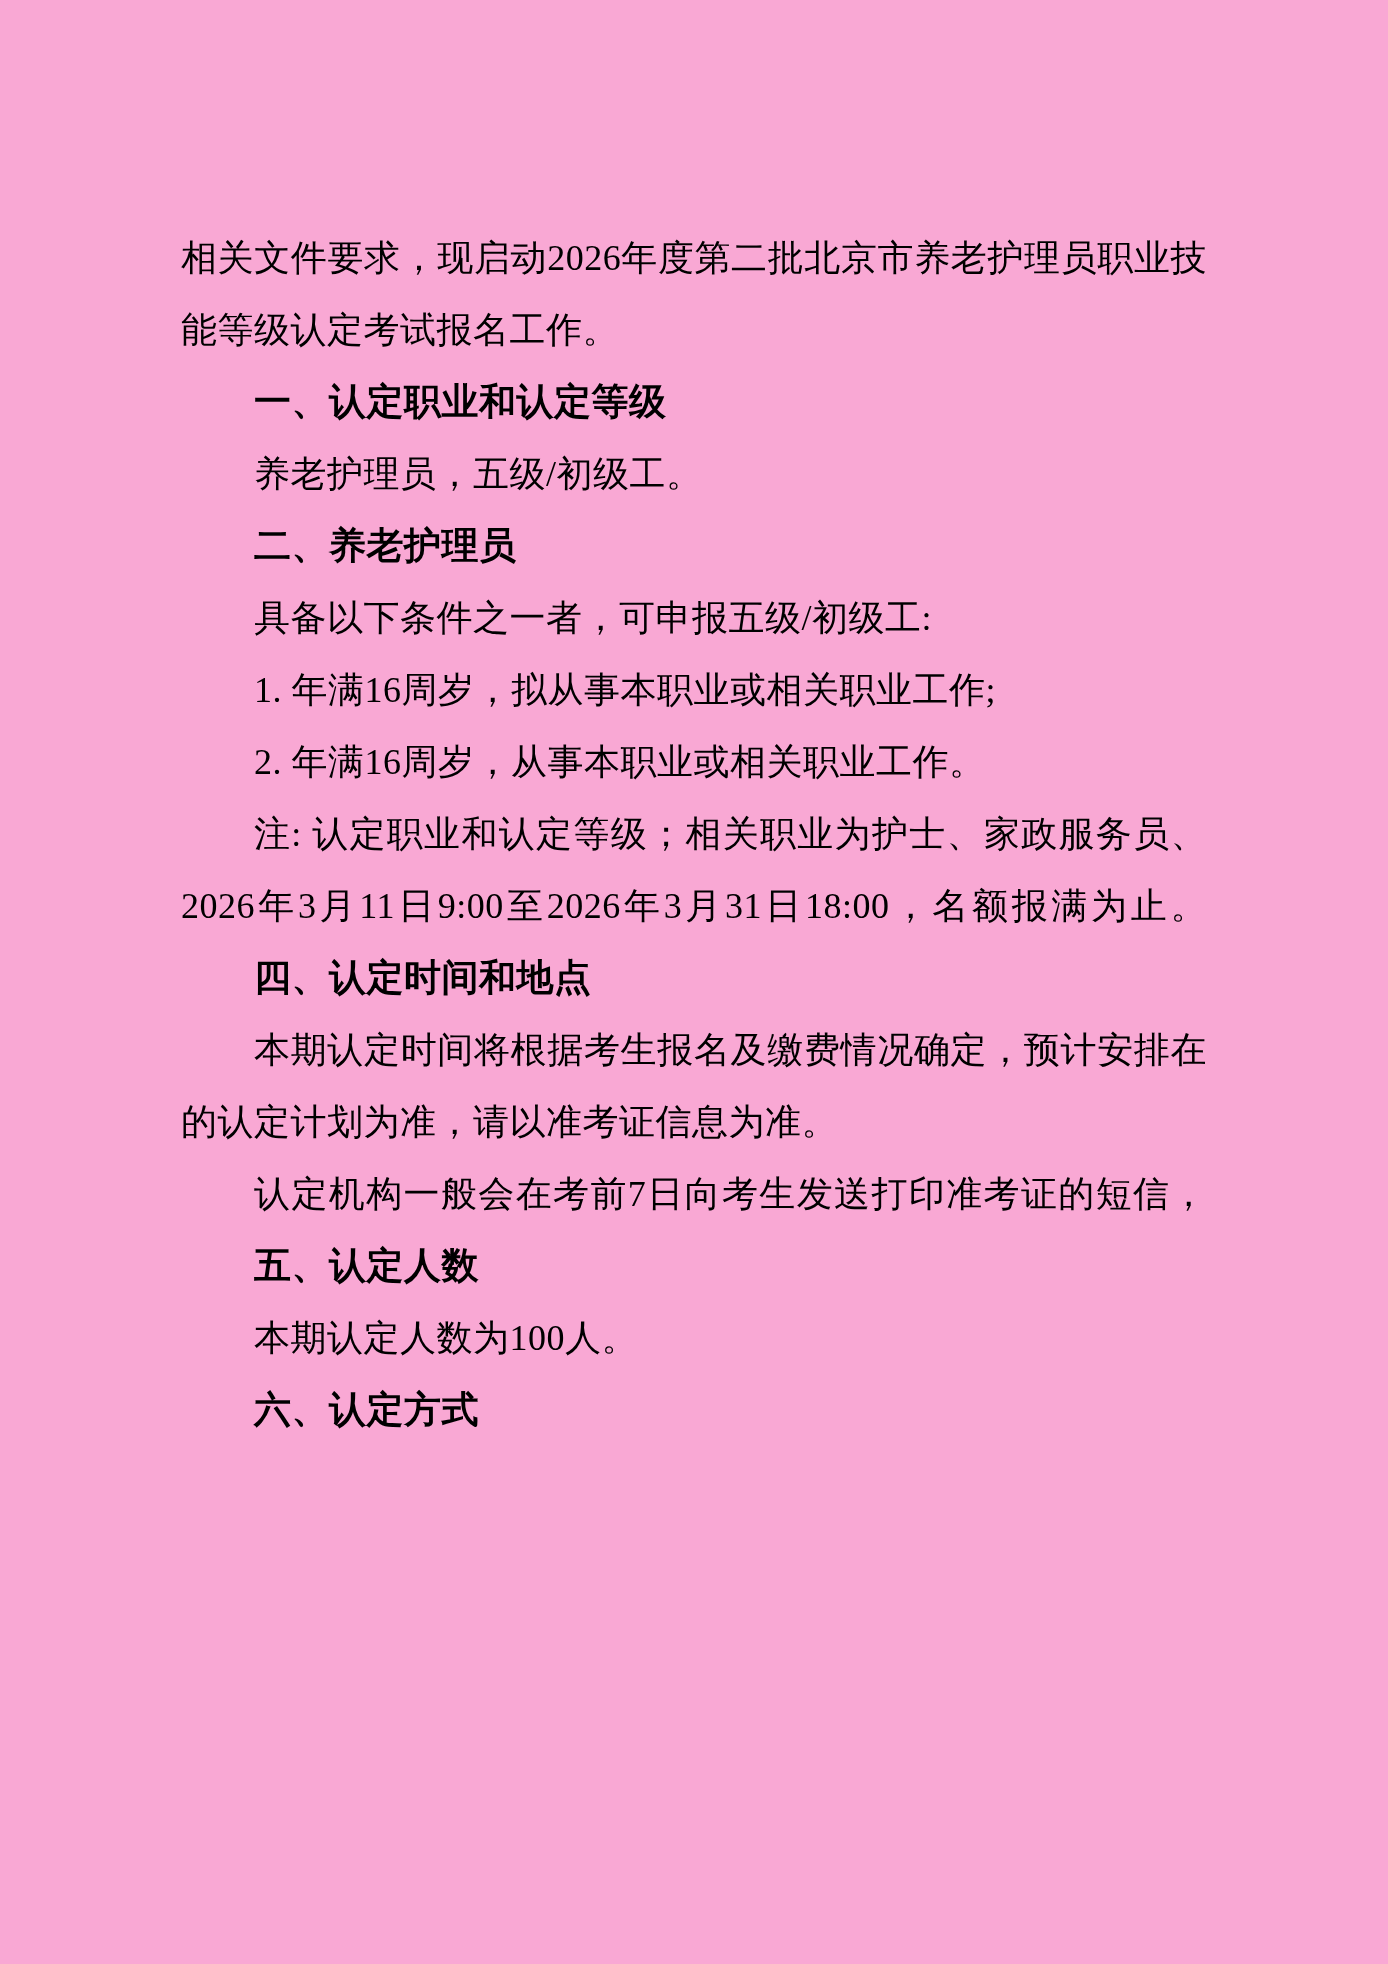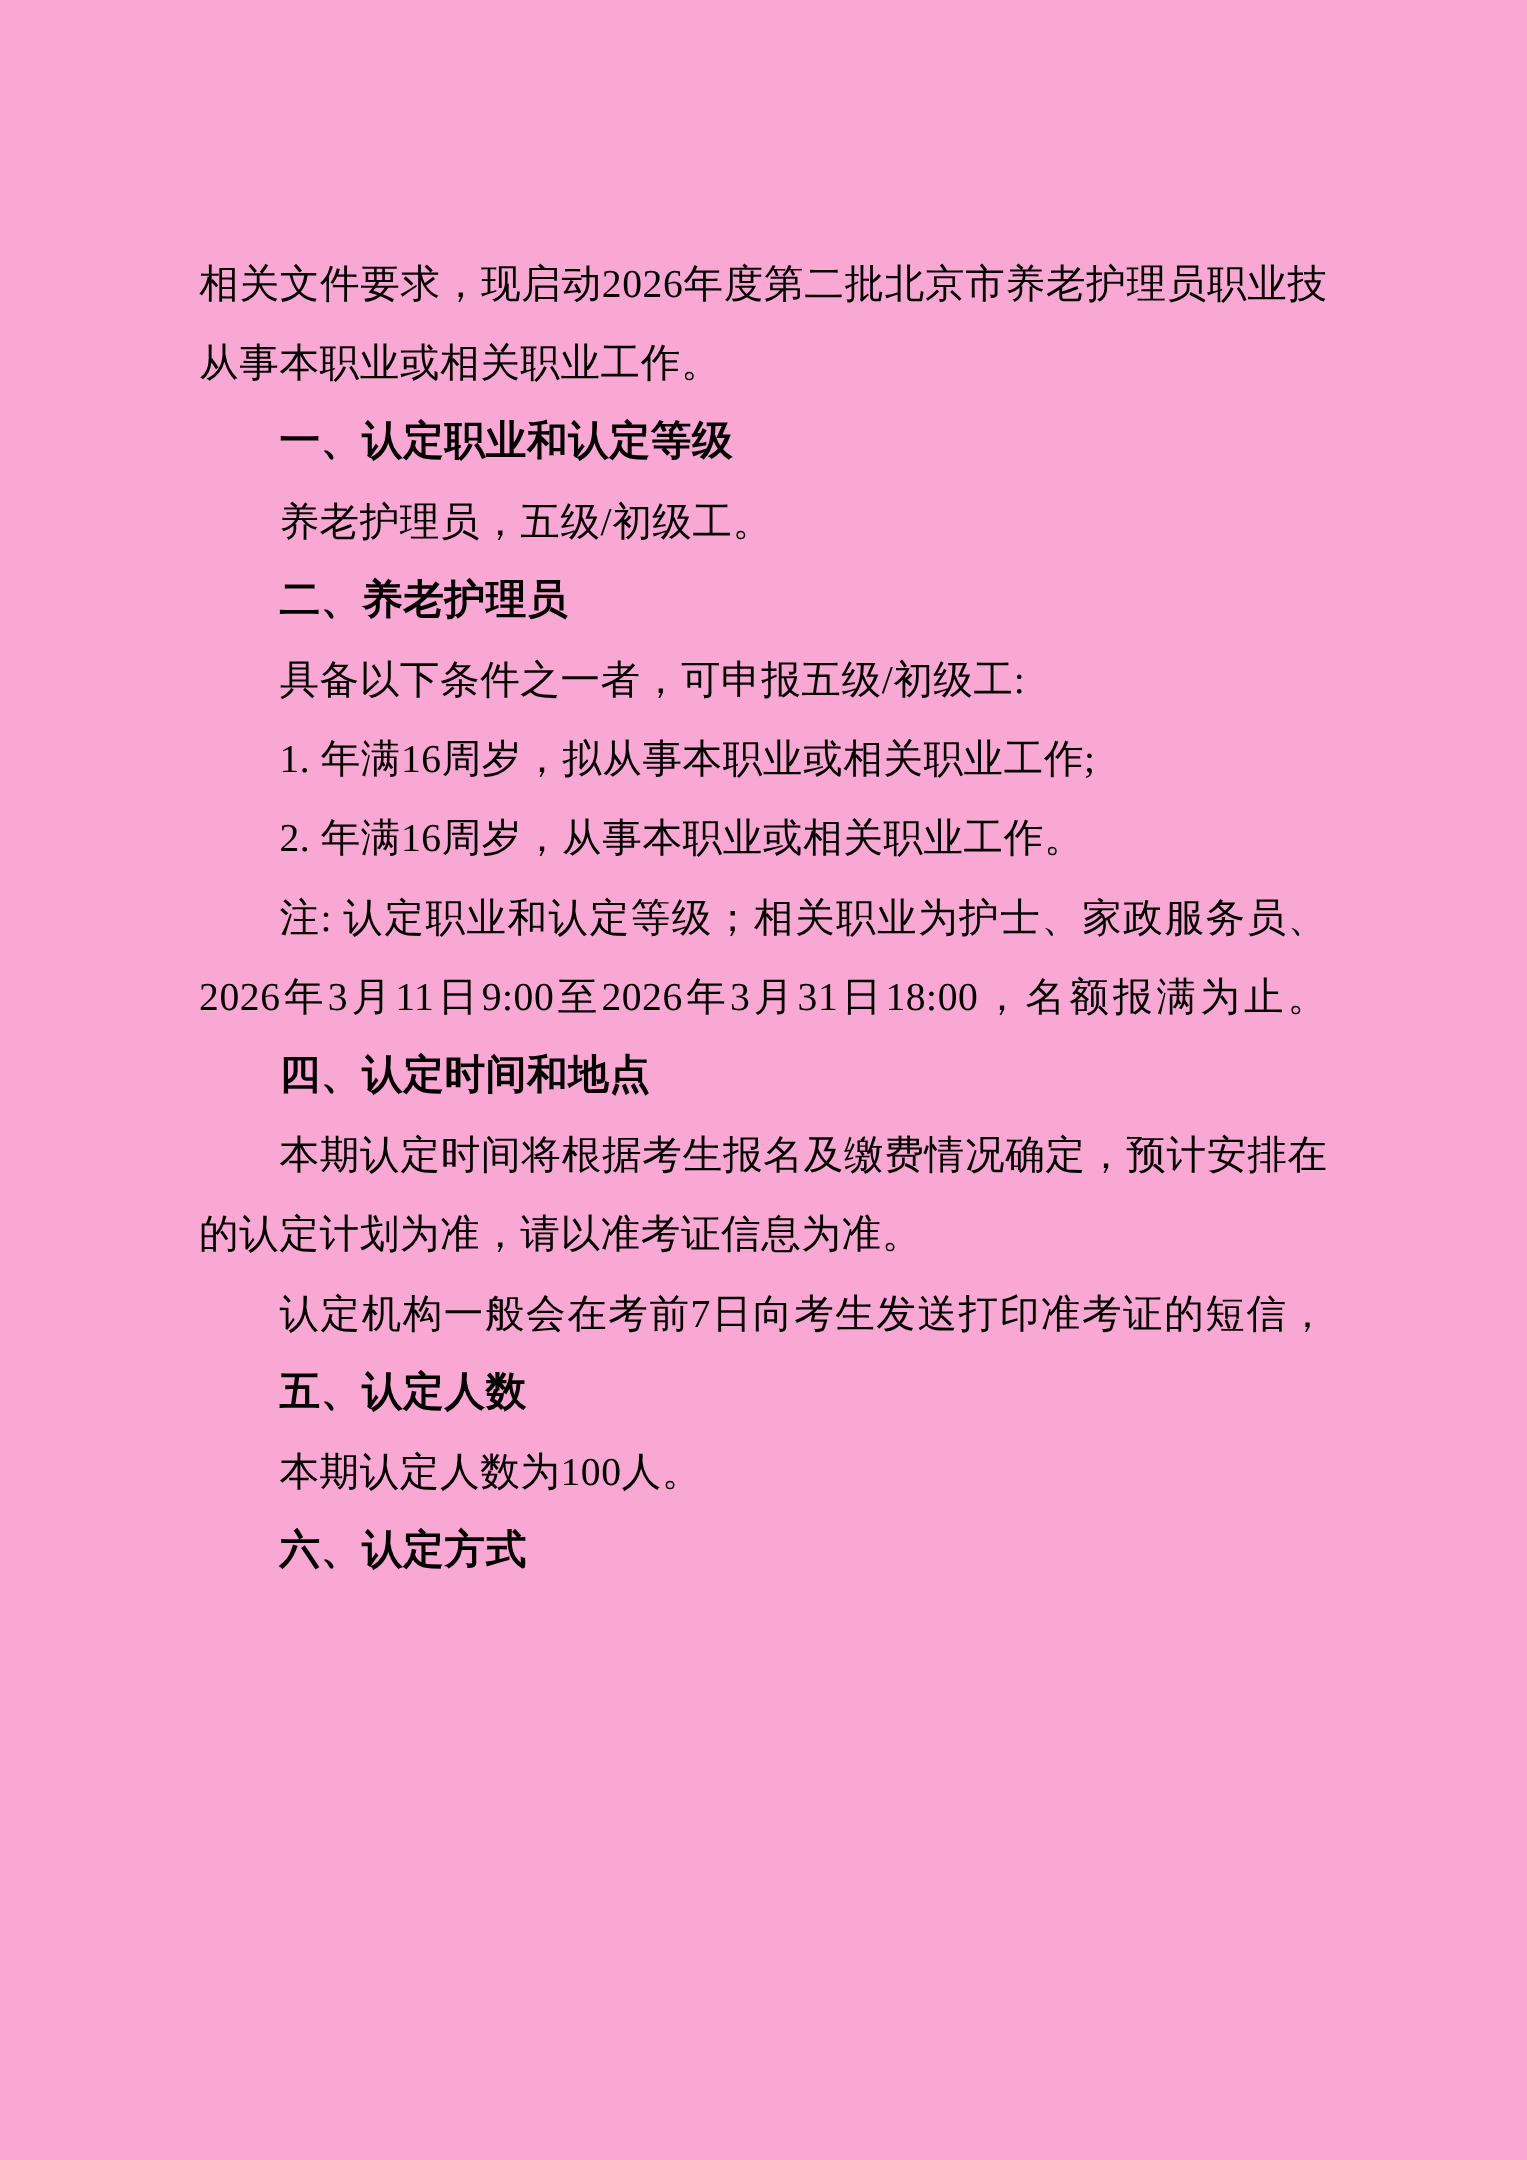--- a/index.html
+++ b/index.html
@@ -24,41 +24,41 @@
   .line {
     font-family: "Liberation Serif", serif;
     font-size: 36px;
     line-height: 72px;
     height: 72px;
     color: #000000;
     white-space: nowrap;
     letter-spacing: 0.5px;
   }
   .line.heading {
-    font-family: Liberation Serif, serif;
+    font-family: Liberation Sans, sans-serif;
     font-weight: 700;
     font-size: 37px;
   }
   .line.indent {
     padding-left: 73px;
   }
   .line.fill {
     white-space: normal;
     text-align: justify;
     text-align-last: justify;
     overflow: hidden;
   }
 </style>
 </head>
 <body>
 
 <div class="page">
   <div class="content">
       <div class="line body fill">相关文件要求，现启动2026年度第二批北京市养老护理员职业技</div>
-      <div class="line body">从事本职业或相关职业工作。</div>
+      <div class="line body">能等级认定考试报名工作。</div>
       <div class="line heading indent">一、认定职业和认定等级</div>
       <div class="line body indent">养老护理员，五级/初级工。</div>
       <div class="line heading indent">二、养老护理员</div>
       <div class="line body indent">具备以下条件之一者，可申报五级/初级工:</div>
       <div class="line body indent">1. 年满16周岁，拟从事本职业或相关职业工作;</div>
       <div class="line body indent">2. 年满16周岁，从事本职业或相关职业工作。</div>
       <div class="line body indent fill">注: 认定职业和认定等级；相关职业为护士、家政服务员、</div>
       <div class="line body fill">2026年3月11日9:00至2026年3月31日18:00，名额报满为止。</div>
       <div class="line heading indent">四、认定时间和地点</div>
       <div class="line body indent fill">本期认定时间将根据考生报名及缴费情况确定，预计安排在6</div>

